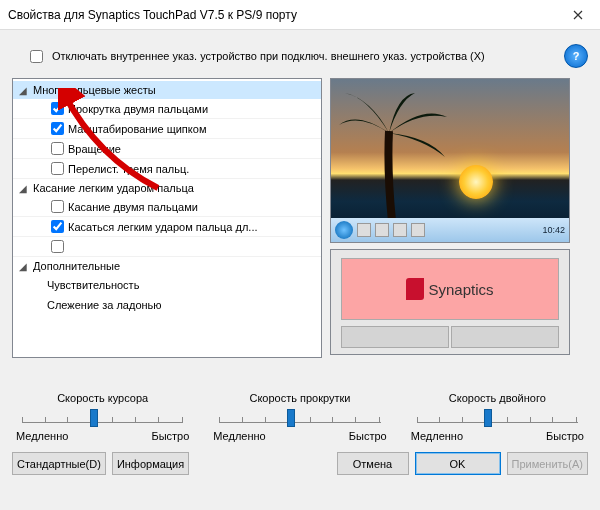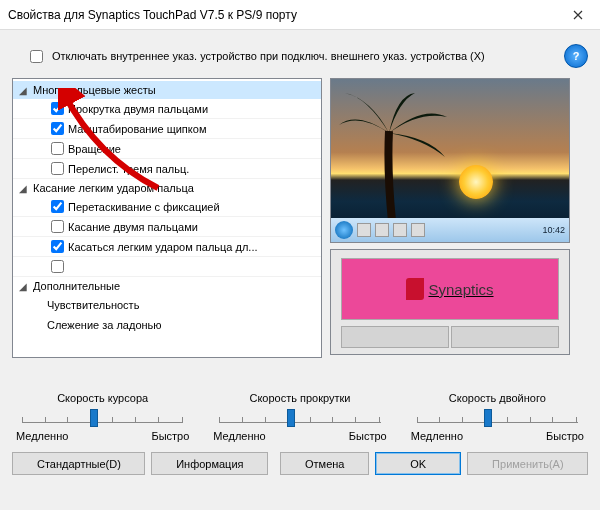--- a/index.html
+++ b/index.html
@@ -21,35 +21,35 @@
   .tree-sub { padding: 2px 0 2px 34px; height:20px; display:flex; align-items:center;}
   .preview-panel { width: 204px; }
   .preview-img { width: 240px; height: 165px; border: 1px solid #828790; position: relative; overflow:hidden; background: linear-gradient(to bottom, #6a7a8a 0%, #b58050 45%, #f5c26b 55%, #ffdf70 58%, #222 62%, #0e2a40 75%, #041525 100%); }
   .sun { position:absolute; width:34px; height:34px; border-radius:50%; background: radial-gradient(#fff6c0,#ffcc33,#ff9900); left:128px; top:86px; box-shadow:0 0 20px #ffcc33;}
   .palm { position:absolute; left:6px; top:12px; width:120px; height:130px; }
   .taskbar { position:absolute; bottom:0; left:0; right:0; height:24px; background: linear-gradient(#cde5f9,#9dc7ea); display:flex; align-items:center; padding:0 4px; gap:4px;}
   .taskbar .orb { width:18px;height:18px;border-radius:50%;background:radial-gradient(#6fc2ff,#0062b1);}
   .taskbar .t-icon { width:14px;height:14px;background:#ddd;border:1px solid #999;}
   .taskbar .clock { margin-left:auto; font-size:9px; color:#123;}
   .touchpad { margin-top:6px; width:240px; height:106px; border:1px solid #828790; background:#e7e7e7; position:relative;}
-  .touchpad-inner { margin:8px 10px 6px 10px; height:62px; background:#ec4899; border:1px solid #aaa; display:flex; align-items:center; justify-content:center; gap:4px;text-decoration:underline;}
+  .touchpad-inner { margin:8px 10px 6px 10px; height:62px; background:#fca5a5; border:1px solid #aaa; display:flex; align-items:center; justify-content:center; gap:4px;}
   .syn-logo-mark { width:18px;height:22px;background:#c8102e;border-radius:3px 0 3px 0;}
   .syn-logo-text { font-size:15px; color:#333; }
   .touchpad-buttons { position:absolute; bottom:6px; left:10px; right:10px; height:22px; display:flex; gap:2px;}
   .touchpad-buttons div { flex:1; background:#d4d4d4; border:1px solid #aaa;}
   .sliders-row { display:flex; margin-top:34px; gap:24px; padding: 0 4px;}
   .slider-block { flex:1; text-align:center;}
   .slider-title { margin-bottom:2px; }
   .slider-track { height:24px; position:relative; margin:0 6px;}
   .slider-track .line { position:absolute; left:0; right:0; top:16px; height:1px; background:#888;}
   .slider-track .tick { position:absolute; top:11px; width:1px; height:6px; background:#888;}
   .slider-track .thumb { position:absolute; top:3px; width:8px; height:18px; background:#1979ca; border:1px solid #0d5a99;}
   .slider-labels { display:flex; justify-content:space-between; font-size:11px; margin-top:0px;}
   .buttons-row { display:flex; margin-top:10px; gap:6px; align-items:center;}
-  .btn { height:23px; padding:0 24px; background:#e1e1e1; border:1px solid #adadad; min-width:72px;}
+  .btn { height:23px; padding:0 4px; background:#e1e1e1; border:1px solid #adadad; min-width:72px;}
   .btn.default { border:1px solid #0078d7; box-shadow: inset 0 0 0 1px #85c0ec; min-width:86px;}
   .btn:disabled { color:#a0a0a0; }
   .spacer { flex:1; }
   .arrow-overlay { position:absolute; left:58px; top:58px; pointer-events:none; z-index:50;}
   label.cb { display:flex; align-items:center; gap:6px; }
 </style>
 </head>
 <body>
 
 <div class="titlebar">
@@ -106,24 +106,20 @@
             <input type="checkbox" style="">
             <span>Перелист. тремя пальц.</span>
           </label>
       </div>
 
       <div class="tree-group">
         <div class="tree-group-header plain">
           <span class="tree-arrow">◢</span>
           <span>Касание легким ударом пальца</span>
         </div>
-        <label class="tree-item">
-            <input type="checkbox" checked="" style="">
-            <span>Перетаскивание с фиксацией</span>
-          </label>
         <label class="tree-item">
             <input type="checkbox" style="">
             <span>Касание двумя пальцами</span>
           </label>
         <label class="tree-item">
             <input type="checkbox" checked="" style="">
             <span>Касаться легким ударом пальца дл...</span>
           </label>
         <label class="tree-item">
             <input type="checkbox" style="">

